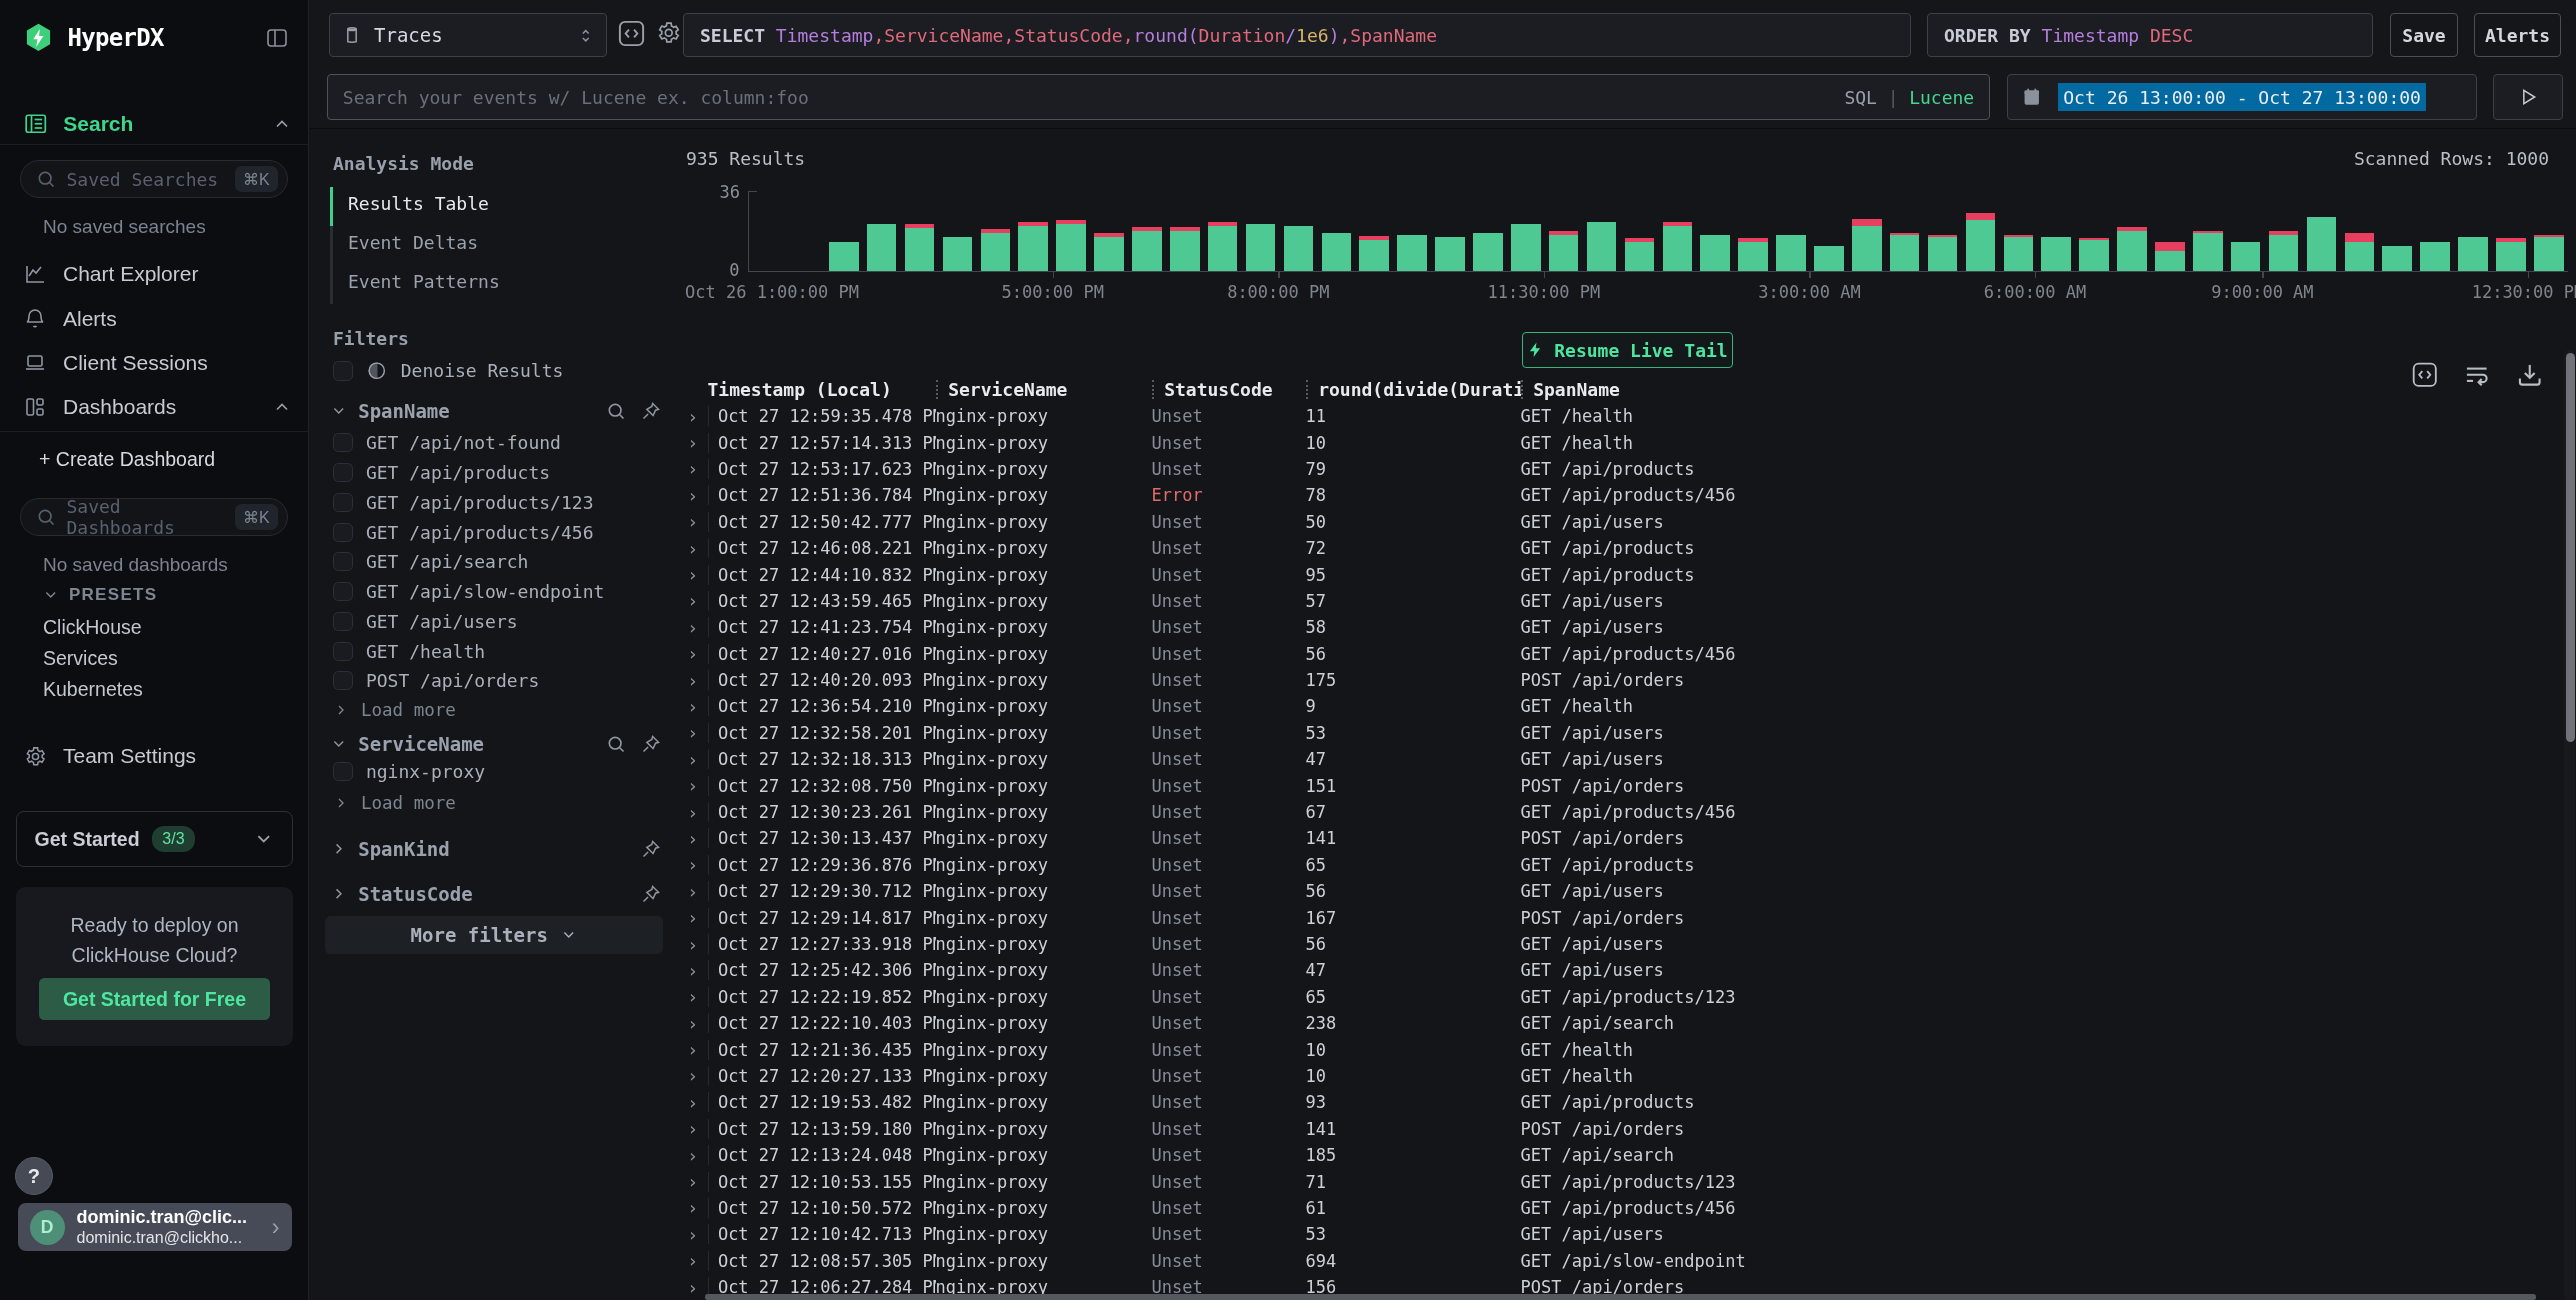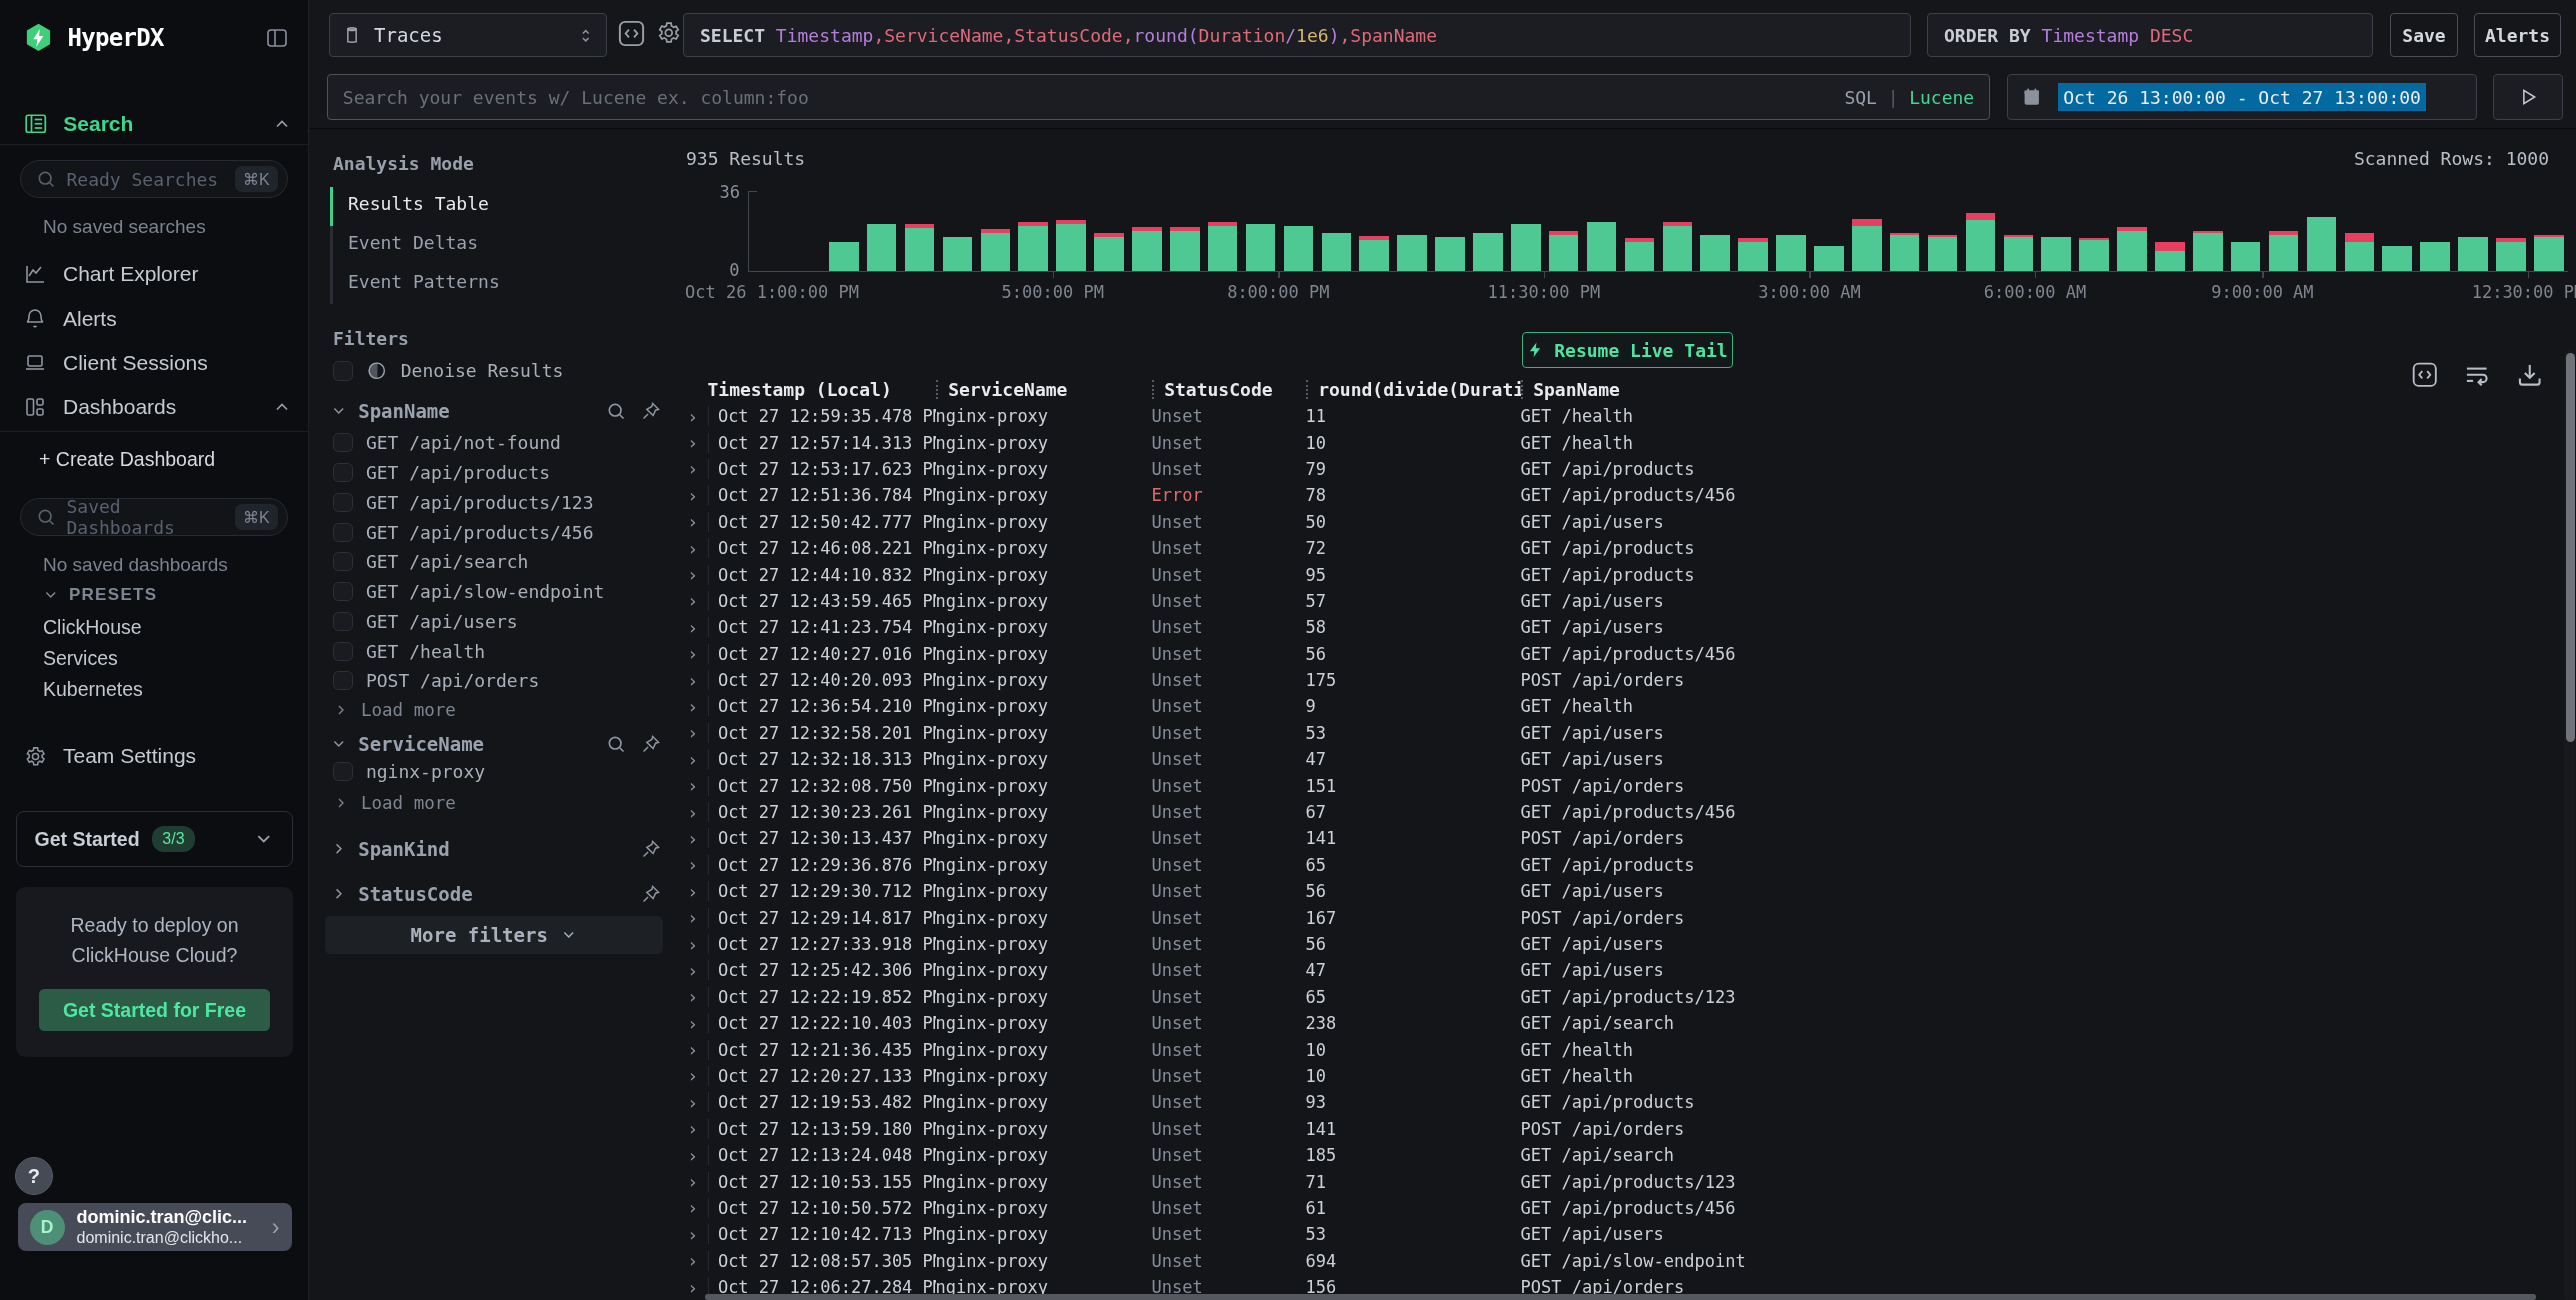--- a/index.html
+++ b/index.html
@@ -28,21 +28,21 @@
   .create-dash { position:absolute; left:39px; font-size:19.5px; color:#d6dae0; cursor:pointer;text-align:center; }
   .presets-head { position:absolute; left:42px; display:flex; align-items:center; color:#7e8694; cursor:pointer; }
   .presets-head .lbl { font-size:17px; letter-spacing:1.3px; margin-left:9.4px; font-weight:bold; }
   .preset-item { position:absolute; left:43px; font-size:19.5px; color:#c3c8d0; cursor:pointer; }
   .getstarted { position:absolute; left:16px; width:277px; height:56px; border:1.3px solid #2b2f37; border-radius:8px; display:flex; align-items:center; padding:0 17.5px; cursor:pointer; }
   .getstarted .lbl { font-size:19.5px; font-weight:bold; color:#c9ced6; }
   .getstarted .badge { margin-left:12px; background:#1f3d30; color:#5fe3a1; font-size:16px; font-weight:normal; border-radius:12px; padding:4px 10.7px; }
   .getstarted .chev { margin-left:auto; color:#9aa0ab; }
   .promo { position:absolute; left:16px; width:277px; border-radius:9.4px; background:#17191e; padding:23px 23px 25.5px; text-align:center; }
   .promo .l1 { font-size:19.5px; color:#aeb6c2; line-height:1.55; }
-  .promo .cta { margin-top:19px; width:100%; height:42px; border:none; border-radius:5.4px; background:#2c5c46; color:#4ee6a1; font-size:19.5px; font-weight:bold; font-family:"Liberation Sans",sans-serif; cursor:pointer; }
+  .promo .cta { margin-top:8px; width:100%; height:42px; border:none; border-radius:5.4px; background:#2c5c46; color:#4ee6a1; font-size:19.5px; font-weight:bold; font-family:"Liberation Sans",sans-serif; cursor:pointer; }
   .help-circle { position:absolute; left:14.8px; width:38px; height:38px; border-radius:50%; background:#454a55; border:1.3px solid #555b67; color:#e8eaee; font-size:20px; font-weight:bold; display:flex; align-items:center; justify-content:center; cursor:pointer; }
   .user-chip { position:absolute; left:17.5px; width:274px; height:48px; border-radius:8px; background:#474b57; display:flex; align-items:center; padding:0 12px; cursor:pointer; }
   .user-chip .avatar { width:35px; height:35px; border-radius:50%; background:#4e8f78; color:#abf0cf; display:flex; align-items:center; justify-content:center; font-weight:bold; font-size:17.5px; }
   .user-chip .txt { margin-left:12px; line-height:1.2; overflow:hidden; }
   .user-chip .nm { font-size:18px; font-weight:bold; color:#ffffff; white-space:nowrap; }
   .user-chip .em { font-size:16px; color:#e3e5e9; white-space:nowrap; }
   .user-chip .chev { margin-left:auto; color:#9aa0ab; font-size:23px; }
 
   
   .topbar { position:absolute; left:310px; top:0; right:0; height:129px; background:#141619; border-bottom:1.3px solid #0a0b0d; }
@@ -158,21 +158,21 @@
   </div>
   <div class="side-divider" style="top:144px;"></div>
 
   <div class="pill-input" style="top:160px;">
     <span style="color:#596070;">
       <svg width="20" height="20" viewBox="0 0 24 24" fill="none" stroke="currentColor" stroke-width="2">
           <circle cx="11" cy="11" r="7"></circle>
           <line x1="16.5" y1="16.5" x2="21" y2="21"></line>
         </svg>
     </span>
-    <span class="ph">Ready Searches</span>
+    <span class="ph">Saved Searches</span>
     <span class="kbd">⌘K</span>
   </div>
   <div class="muted-line" style="top:216px;">No saved searches</div>
 
   <div class="nav-item" style="top:256px;">
     <span class="icn">
       <svg width="24" height="24" viewBox="0 0 24 24" fill="none" stroke="currentColor" stroke-width="1.6">
           <polyline points="4 4 4 20 21 20"></polyline>
           <polyline points="6 14 10 8 13 11 18 5"></polyline>
         </svg>

